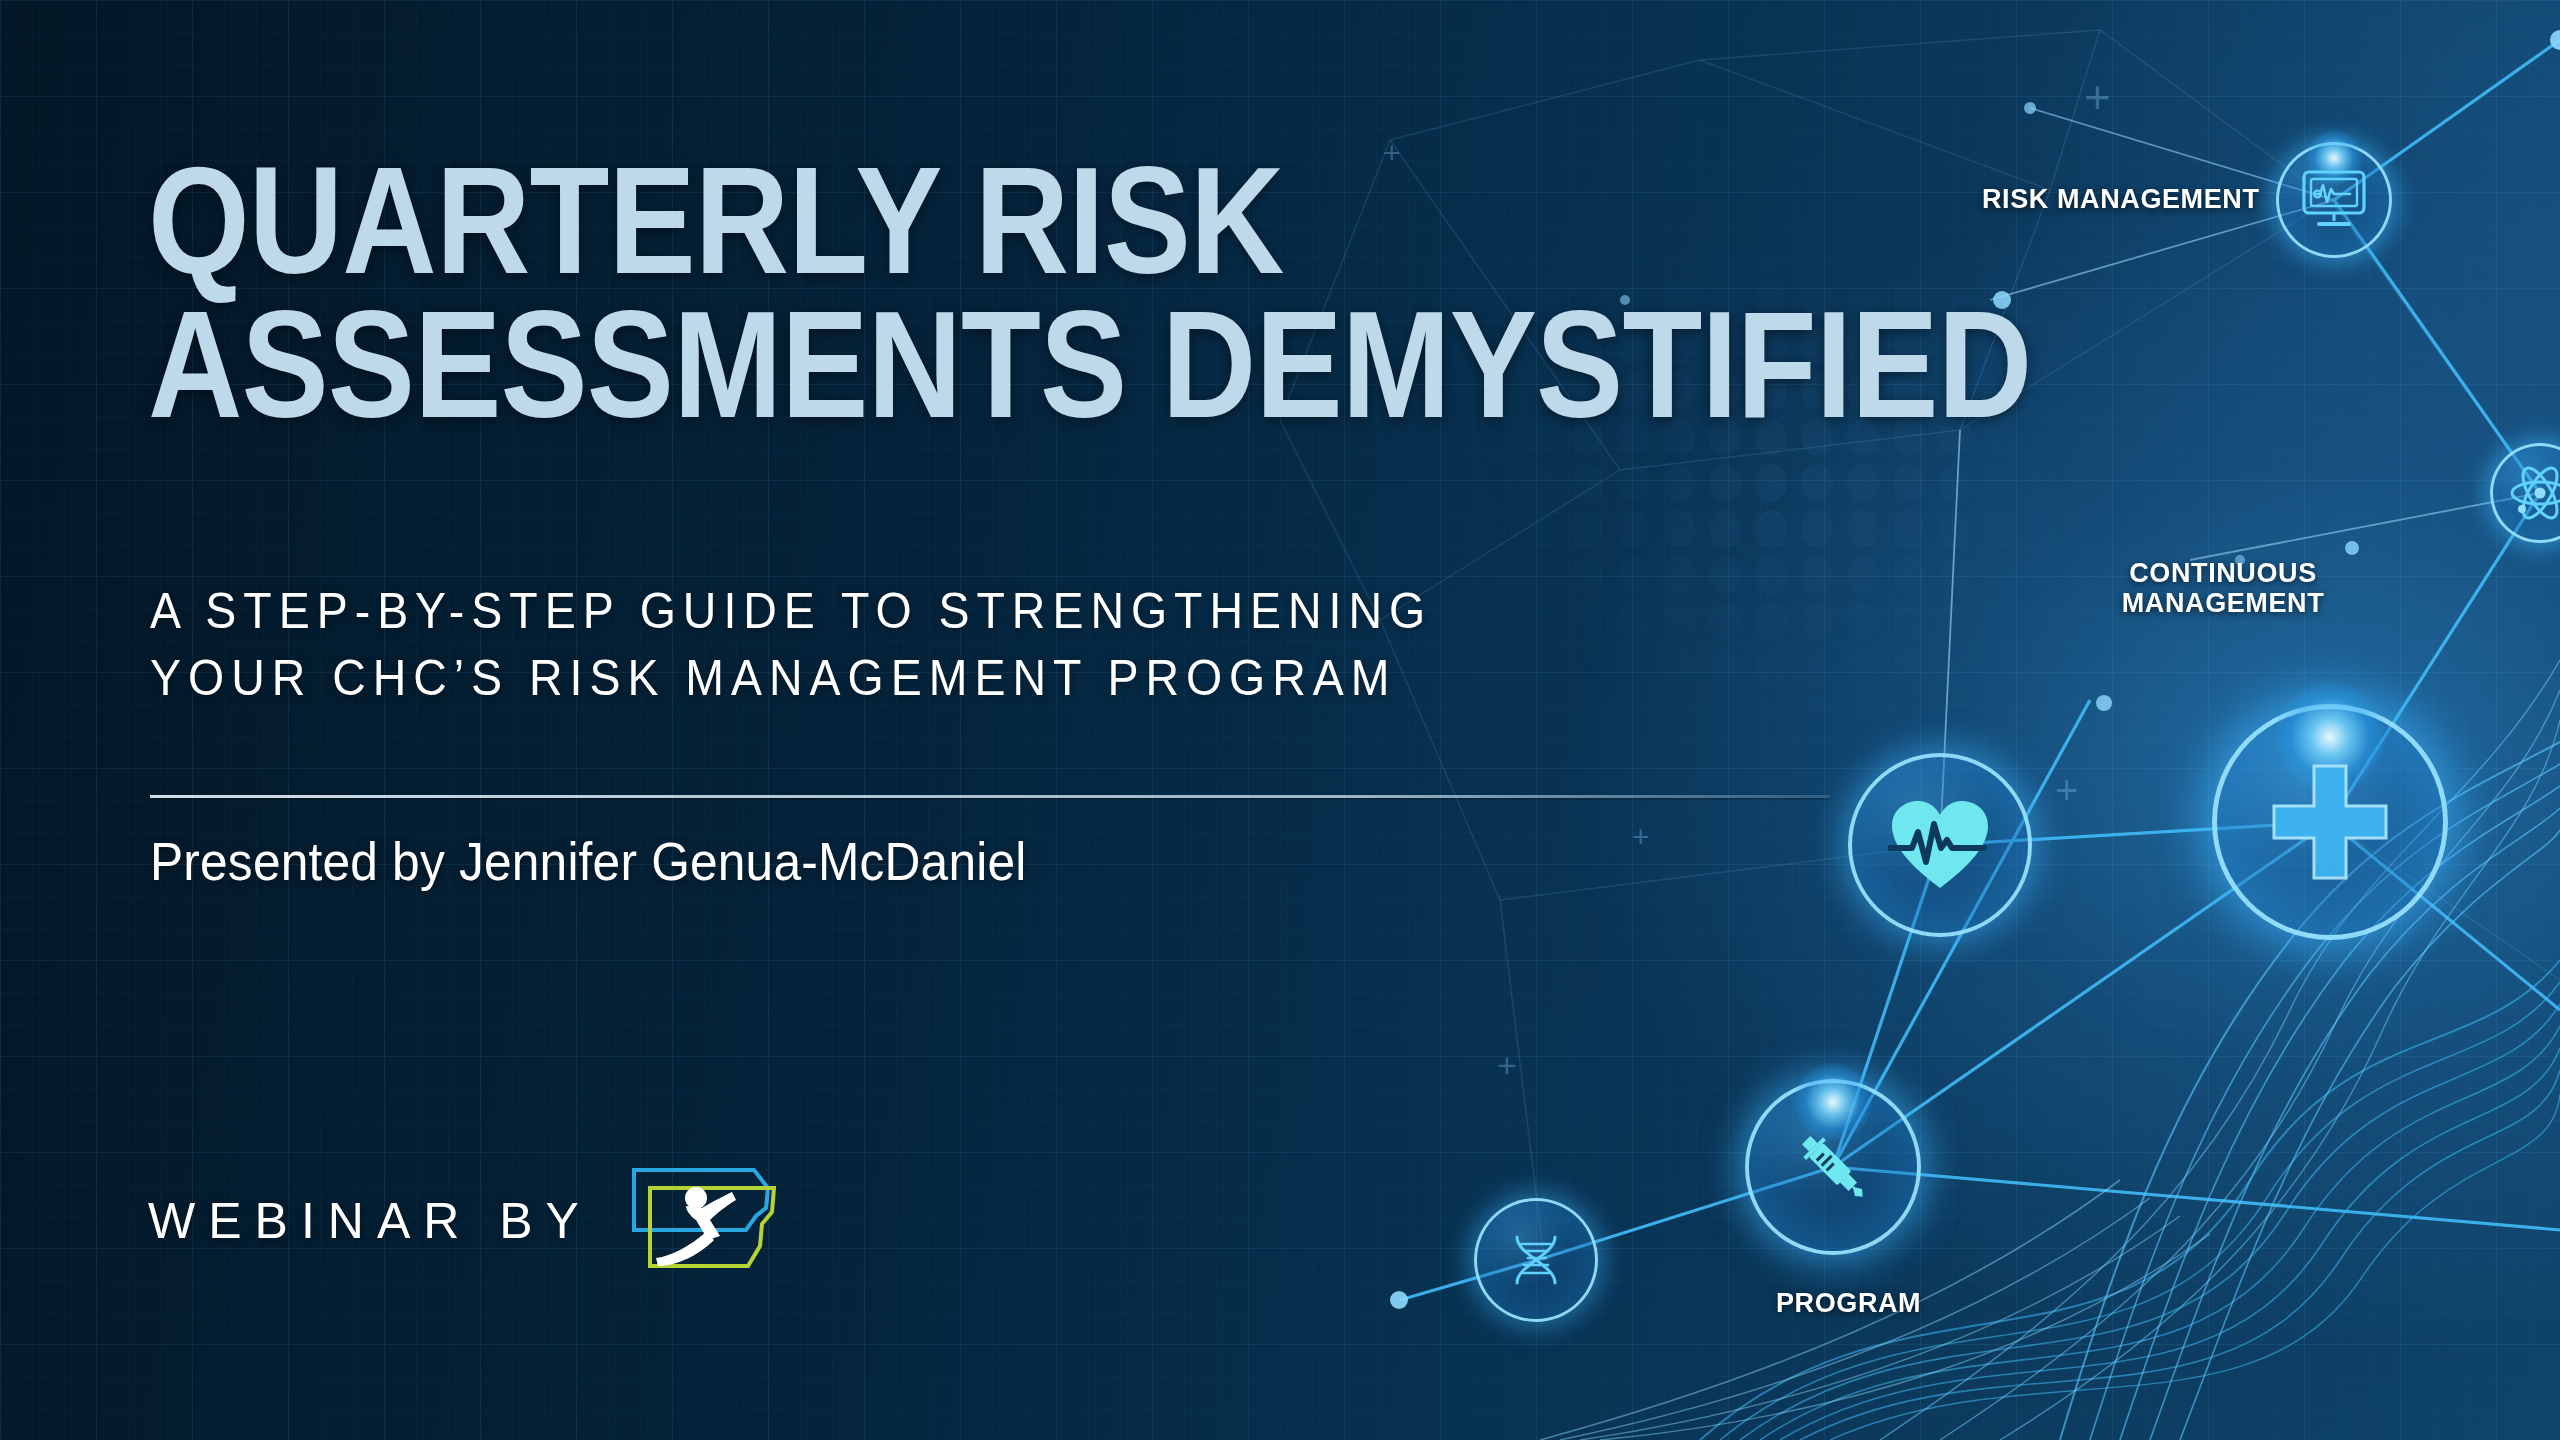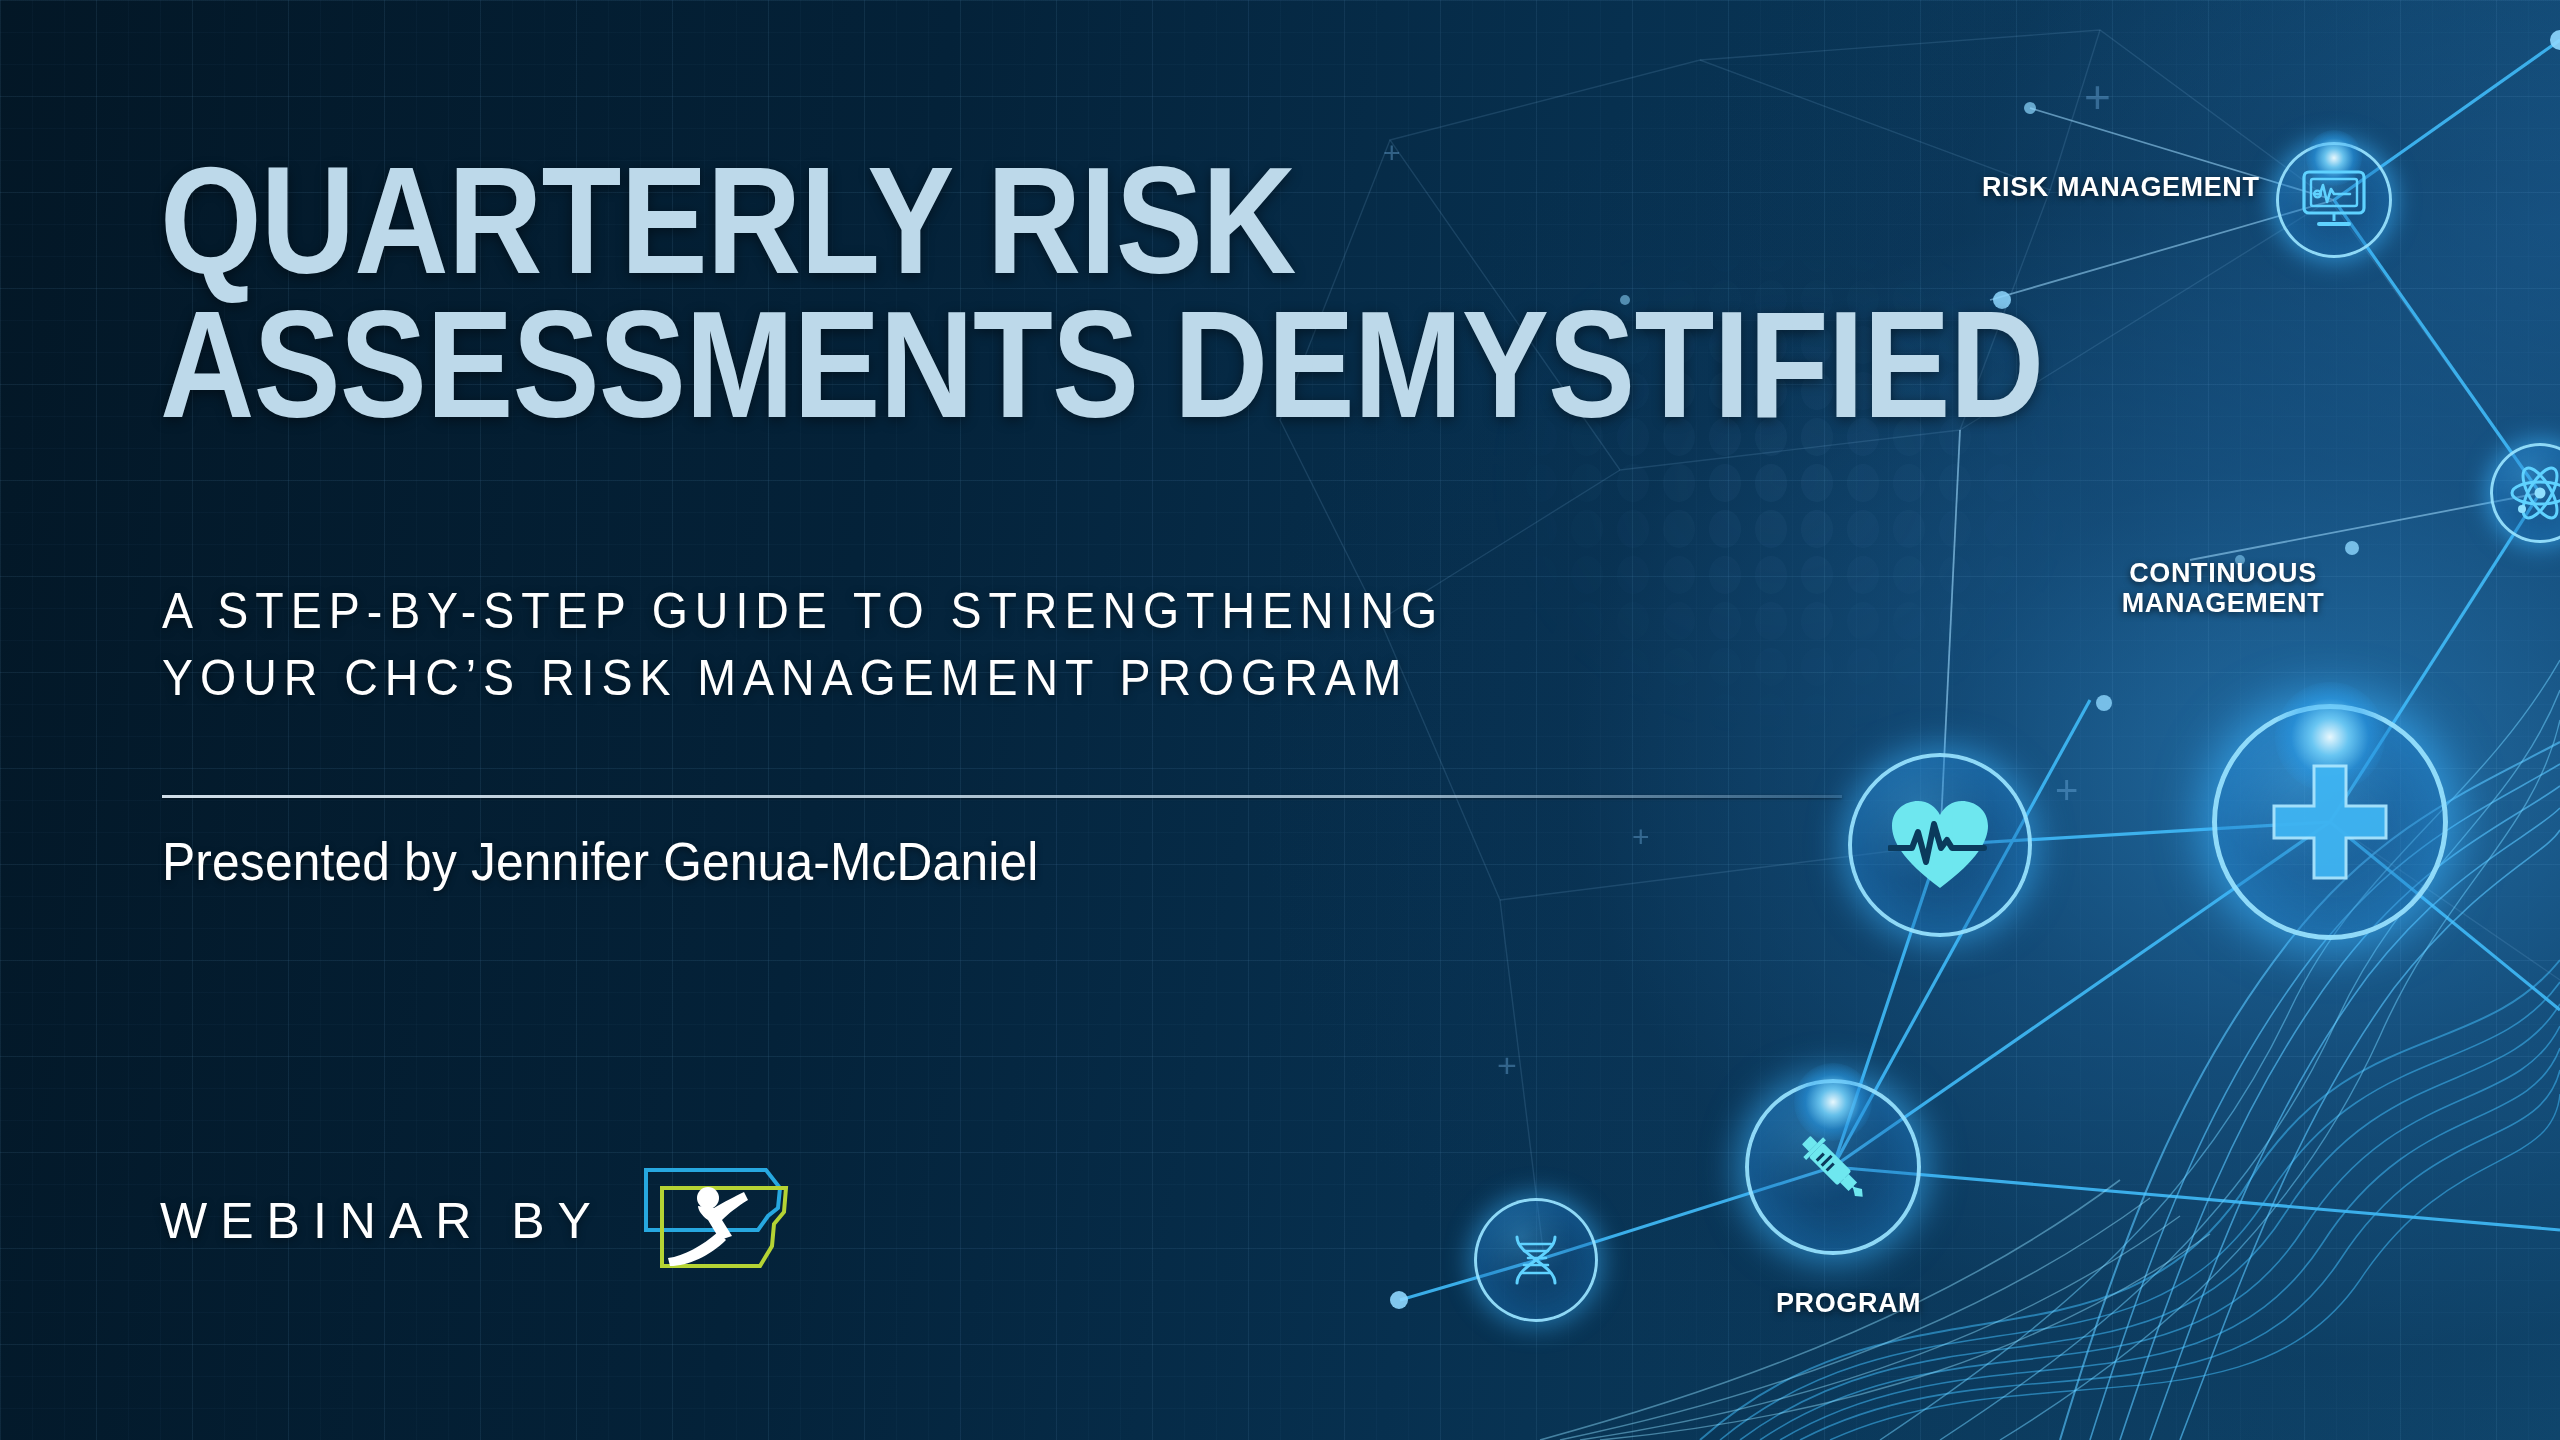--- a/index.html
+++ b/index.html
@@ -55,21 +55,21 @@
       linear-gradient(to right, rgba(120,190,235,0.03) 1px, transparent 1px),
       linear-gradient(to bottom, rgba(120,190,235,0.03) 1px, transparent 1px);
     background-size: 32px 32px;
     z-index: 2;
     pointer-events: none;
   }
 
   
   .content {
     position: absolute;
-    left: 160px; top: 0;
+    left: 148px; top: 0;
     width: 1700px; height: 1440px;
     z-index: 6;
   }
   .title {
     position: absolute;
     left: 0; top: 148px;
     width: 1620px;
     color: #bdd9ea;
     font-family: "Liberation Sans Narrow", "Liberation Sans", sans-serif;
     font-size: 152px;
@@ -311,21 +311,21 @@
     <div class="spark"></div>
     <svg class="glyph" width="66" height="62" viewBox="0 0 66 62" fill="none" stroke="#5fd2ff" stroke-width="3.2">
       <rect x="3" y="3" width="60" height="41" rx="5"></rect>
       <rect x="10" y="10" width="46" height="27" rx="2" stroke-width="2.4"></rect>
       <path d="M14 25 h5 l3 -9 l4 17 l4 -13 l3 5 h16" stroke-width="2.6" stroke-linecap="round" stroke-linejoin="round"></path>
       <circle cx="16.5" cy="25" r="3.4" stroke-width="2.4"></circle>
       <path d="M33 44 v8" stroke-width="3"></path>
       <path d="M18 55 h30" stroke-width="4" stroke-linecap="round"></path>
     </svg>
   </div>
-  <div class="node-label" style="left:1982px; top:172px;text-align:right;">RISK MANAGEMENT</div>
+  <div class="node-label" style="left:1982px; top:184px;text-align:right;">RISK MANAGEMENT</div>
 
   <div class="node" style="left:2490px; top:443px; width:100px; height:100px;">
     <div class="ring"></div>
     <svg class="glyph" width="62" height="62" viewBox="0 0 62 62" fill="none" stroke="#5fd2ff" stroke-width="3">
       <ellipse cx="31" cy="31" rx="28" ry="11"></ellipse>
       <ellipse cx="31" cy="31" rx="28" ry="11" transform="rotate(60 31 31)"></ellipse>
       <ellipse cx="31" cy="31" rx="28" ry="11" transform="rotate(120 31 31)"></ellipse>
       <circle cx="31" cy="31" r="5.5" fill="#8fe0ff" stroke="none"></circle>
       <circle cx="13" cy="47" r="4" fill="#8fe0ff" stroke="none"></circle>
     </svg>

